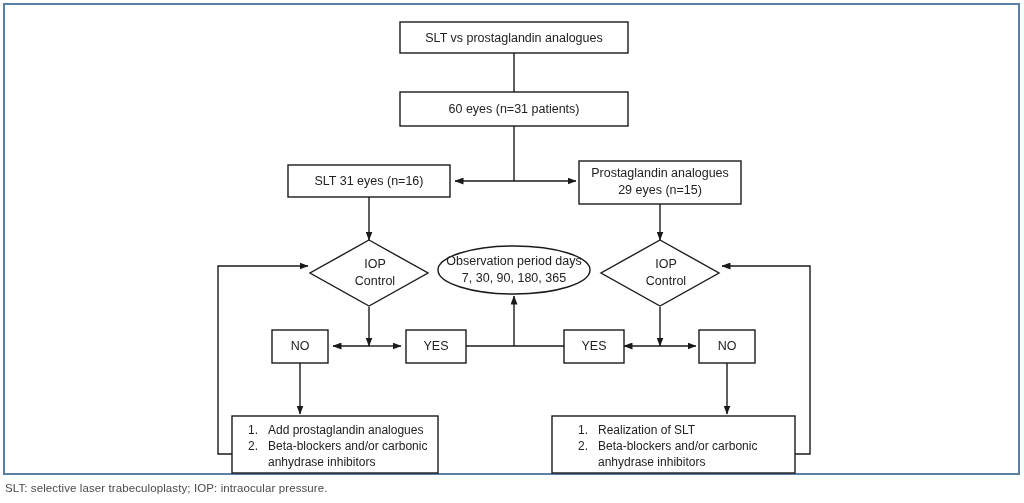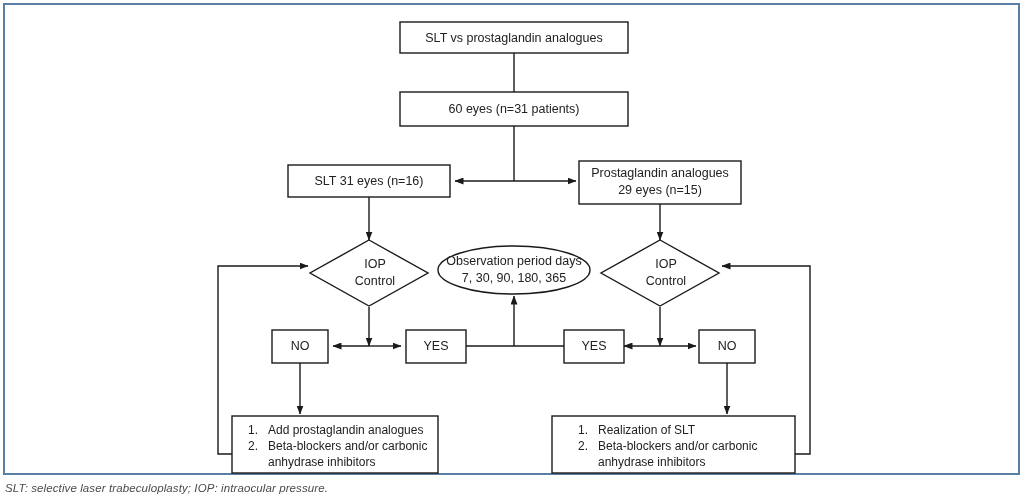--- a/index.html
+++ b/index.html
@@ -78,21 +78,20 @@
   #caption {
     position: absolute;
     left: 5px;
     top: 482px;
     width: 1000px;
     font-family: "Liberation Sans", sans-serif;
     font-size: 11.5px;
     color: #4a4a4a;
     letter-spacing: 0.1px;
     white-space: nowrap;
-    font-style: italic;
   }
 </style>
 </head>
 <body>
 
 <div id="figure-root">
 
   <div id="chart-frame"></div>
 
   <svg id="flow-svg" viewBox="0 0 1024 480">

